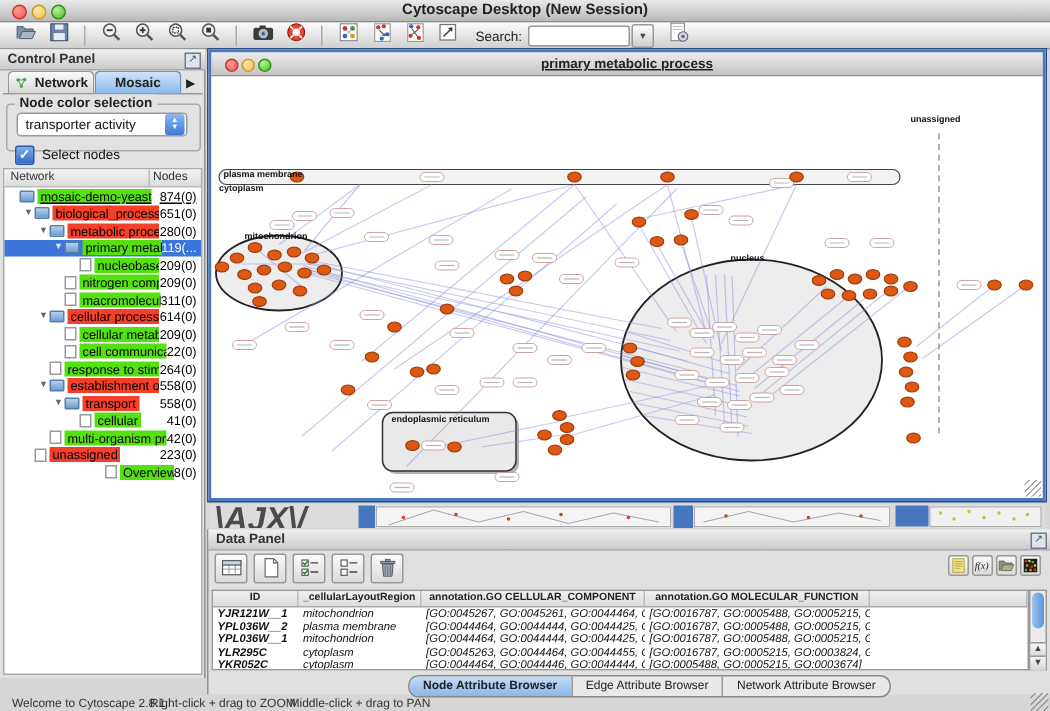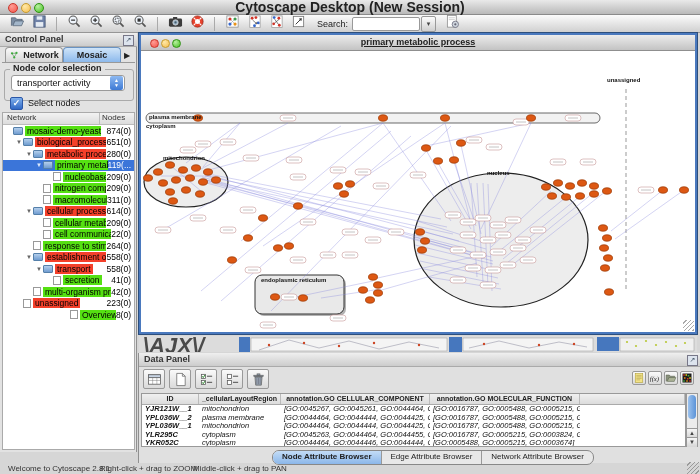--- a/index.html
+++ b/index.html
@@ -3,21 +3,21 @@
 <meta charset="utf-8">
 <style>
   html,body{margin:0;padding:0;}
   body{width:700px;height:474px;position:relative;overflow:hidden;
        font-family:"Liberation Sans",sans-serif;background:#d6d6d6;
        -webkit-font-smoothing:antialiased;}
   .abs{position:absolute;}
   
   #titlebar{left:0;top:0;width:700px;height:14px;
     background:linear-gradient(#e9e9e9,#b9b9b9);border-bottom:1px solid #8a8a8a;}
-  #titlebar .title{width:100%;text-align:center;font-size:14px;font-weight:bold;color:#222;line-height:14px;}
+  #titlebar .title{width:100%;text-align:center;font-size:10px;font-weight:bold;color:#222;line-height:14px;}
   .light{width:8px;height:8px;border-radius:50%;top:3px;}
   .light.r{background:radial-gradient(circle at 35% 30%,#ff9d95,#f4554a);border:1px solid #c9372d;left:8px;}
   .light.y{background:radial-gradient(circle at 35% 30%,#ffe9a8,#f6bd4e);border:1px solid #c79c2e;left:21px;}
   .light.g{background:radial-gradient(circle at 35% 30%,#b8f0a0,#48c123);border:1px solid #2f9413;left:34px;}
   
   #toolbar{left:0;top:15px;width:700px;height:18px;background:linear-gradient(#fbfbfb,#d0d0d0);
     border-bottom:1px solid #969696;display:flex;align-items:center;padding-left:6px;box-sizing:border-box;}
   .tbtn{display:inline-flex;align-items:center;justify-content:center;width:20px;height:16px;margin:0 1px;}
   .tbtn svg{width:15px;height:15px;}
   .tsep{width:1px;height:14px;background:#aaa;margin:0 6px;}
@@ -269,21 +269,21 @@
     <span class="box">✓</span>
     <span class="lbl">Select nodes</span>
   </div>
 
   <div id="tree-wrap" class="abs">
     <div id="tree-header">
       <span class="c1">Network</span>
       <span class="c2">Nodes</span>
     </div>
     <div id="tree-body">
-        <div class="trow" style="padding-left: 2px;">
+        <div class="trow" style="padding-left: 2px; text-decoration: underline;">
           <span class="arrow"></span>
           <span class="ficon"></span>
           <span class="lab green">mosaic-demo-yeast</span>
           <span class="cnt">874(0)</span>
         </div>
         <div class="trow" style="padding-left: 12px;">
           <span class="arrow">▼</span>
           <span class="ficon"></span>
           <span class="lab red">biological_process</span>
           <span class="cnt">651(0)</span>
@@ -350,21 +350,21 @@
         </div>
         <div class="trow" style="padding-left: 32px;">
           <span class="arrow">▼</span>
           <span class="ficon"></span>
           <span class="lab red">transport</span>
           <span class="cnt">558(0)</span>
         </div>
         <div class="trow" style="padding-left: 42px;">
           <span class="arrow"></span>
           <span class="picon"></span>
-          <span class="lab green">secretion</span>
+          <span class="lab green">cellular</span>
           <span class="cnt">41(0)</span>
         </div>
         <div class="trow" style="padding-left: 22px;">
           <span class="arrow"></span>
           <span class="picon"></span>
           <span class="lab green">multi-organism pro</span>
           <span class="cnt">42(0)</span>
         </div>
         <div class="trow" style="padding-left: 12px;">
           <span class="arrow"></span>

